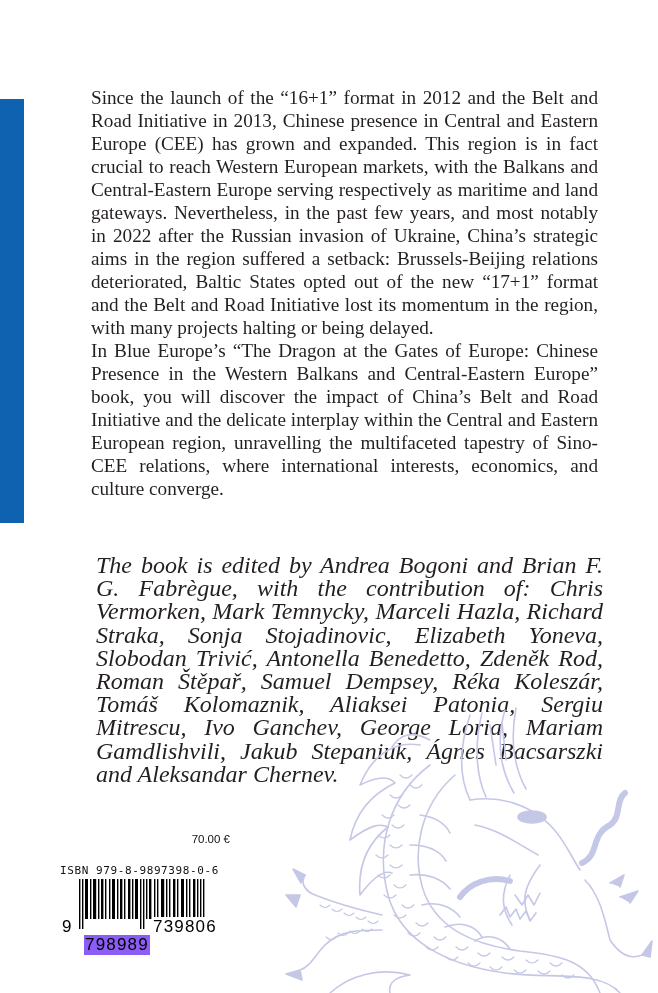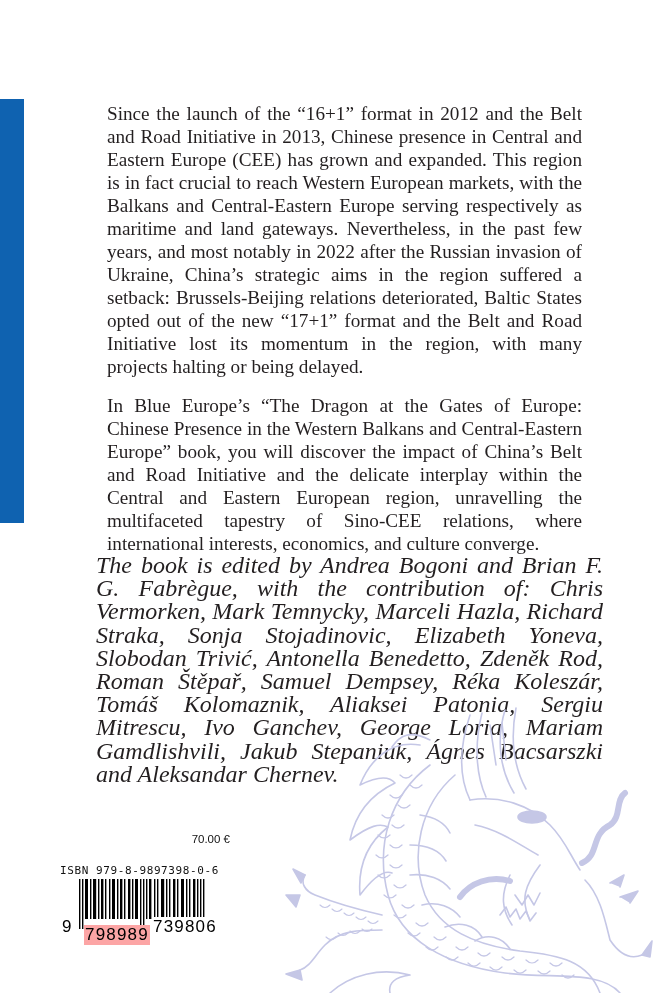--- a/index.html
+++ b/index.html
@@ -27,21 +27,21 @@
       position: absolute;
       left: 91px;
       top: 86px;
       width: 507px;
       font-size: 19.2px;
       line-height: 23px;
       text-align: justify;
       margin: 0;
     }
     .blurb p {
-      margin: 16px;
+      margin: 0;
     }
     .credits {
       position: absolute;
       left: 96px;
       top: 554px;
       width: 507px;
       font-size: 24px;
       line-height: 23.2px;
       font-style: italic;
       text-align: justify;
@@ -97,22 +97,22 @@
     }
     .ean-first {
       position: absolute;
       left: 2px;
       top: 0;
       background: transparent;
     }
     .ean-left {
       position: absolute;
       left: 24px;
-      top: 8px;
-      background: #fca5a5;
+      top: 18px;
+      background: #8b5cf6;
       padding: 0 1px;
     }
     .ean-right {
       position: absolute;
       left: 92px;
       top: 0;
       background: #fff;
       padding: 0 1px;
       text-align: center;
     }

